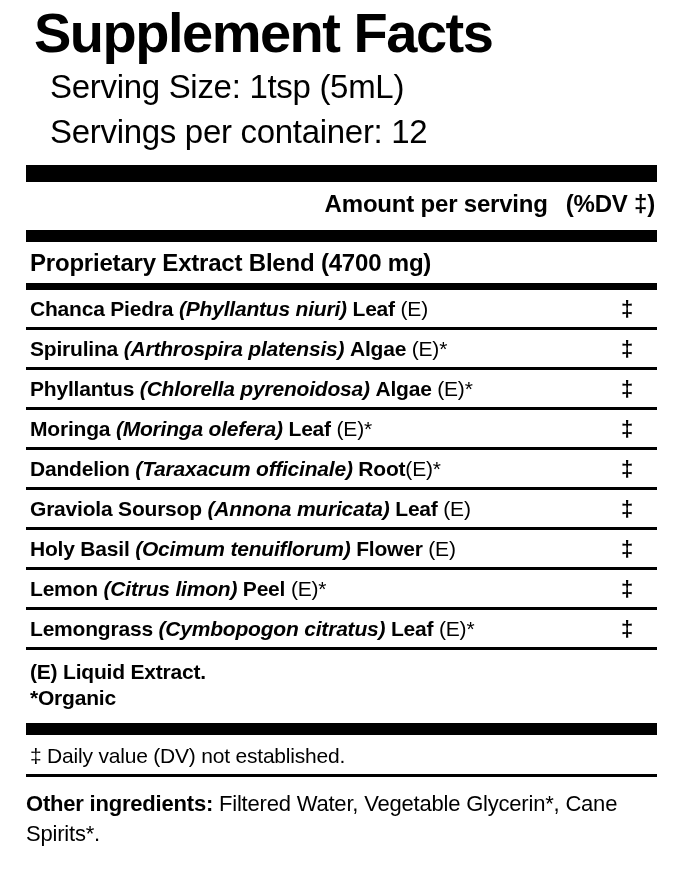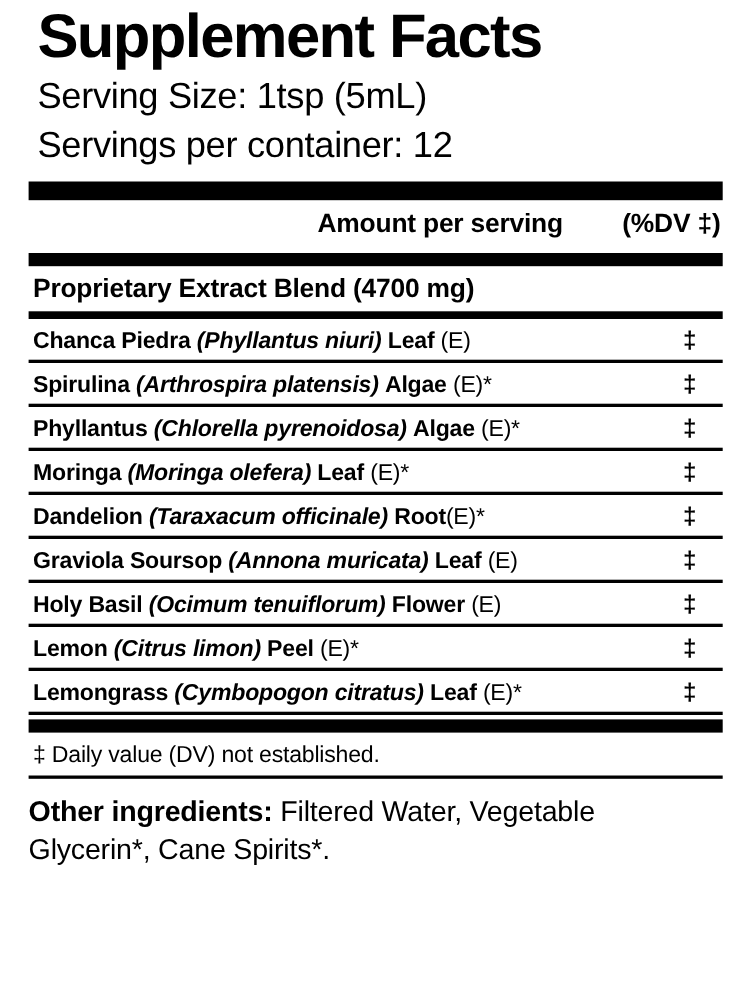--- a/index.html
+++ b/index.html
@@ -24,21 +24,21 @@
   .title {
     font-size: 56px;
     font-weight: bold;
     letter-spacing: -1.5px;
     line-height: 1.05;
     margin: 0 0 2px 8px;
   }
   .serving {
     font-size: 33px;
     line-height: 1.36;
-    margin-left: 8px;
+    margin-left: 24px;
     letter-spacing: -0.3px;
   }
   .rule-thick {
     height: 17px;
     background: #000;
     margin-top: 10px;
   }
   .rule-thick-2 {
     height: 12px;
     background: #000;
@@ -53,21 +53,20 @@
     background: #000;
   }
   .amount-row {
     display: flex;
     justify-content: flex-end;
     align-items: baseline;
     font-size: 24px;
     font-weight: bold;
     padding: 8px 2px 8px 0;
     letter-spacing: -0.2px;
-    gap: 36px;
   }
   .amount-row .amt {
     margin-right: 18px;
   }
   .blend {
     font-size: 24px;
     font-weight: bold;
     padding: 7px 0 6px 4px;
     letter-spacing: -0.2px;
   }
@@ -102,21 +101,21 @@
     line-height: 1.25;
     padding: 9px 0 8px 4px;
     letter-spacing: -0.2px;
   }
   .dv-note {
     font-size: 21px;
     padding: 9px 0 6px 4px;
     letter-spacing: -0.2px;
   }
   .other {
-    font-size: 26px;
+    font-size: 22px;
     line-height: 1.35;
     padding: 12px 0 0 0;
     letter-spacing: -0.2px;
   }
   .other b {
     font-weight: bold;
   }
 </style>
 </head>
 <body>
@@ -192,20 +191,24 @@
     <div class="rule-thin"></div>
 
     <div class="ing-row">
       <span class="ing-name"><b>Lemongrass</b> <i>(Cymbopogon citratus)</i> <b>Leaf</b> <span>(E)*</span></span>
       <span class="dv">‡</span>
     </div>
     <div class="rule-thin"></div>
 
   </div>
 
+  <div class="notes">
+    <div>(E) Liquid Extract.</div>
+    <div>*Organic</div>
+  </div>
 
   <div class="rule-thick-2"></div>
 
   <div class="dv-note">‡  Daily value (DV) not established.</div>
 
   <div class="rule-thin"></div>
 
   <div class="other"><b>Other ingredients:</b><span> Filtered Water, Vegetable Glycerin*, Cane Spirits*.</span></div>
 
 </div>

